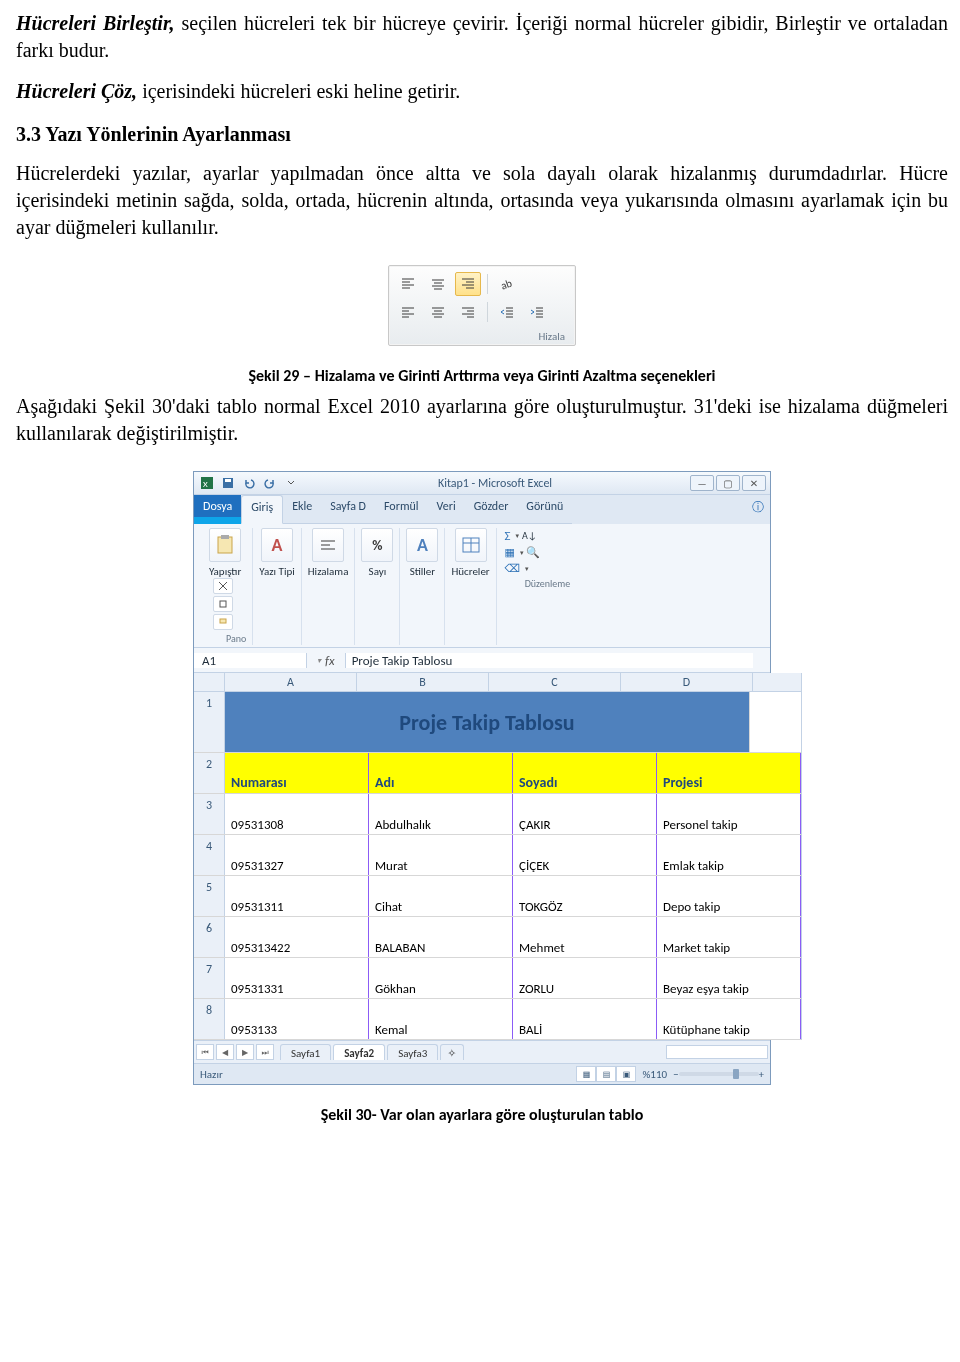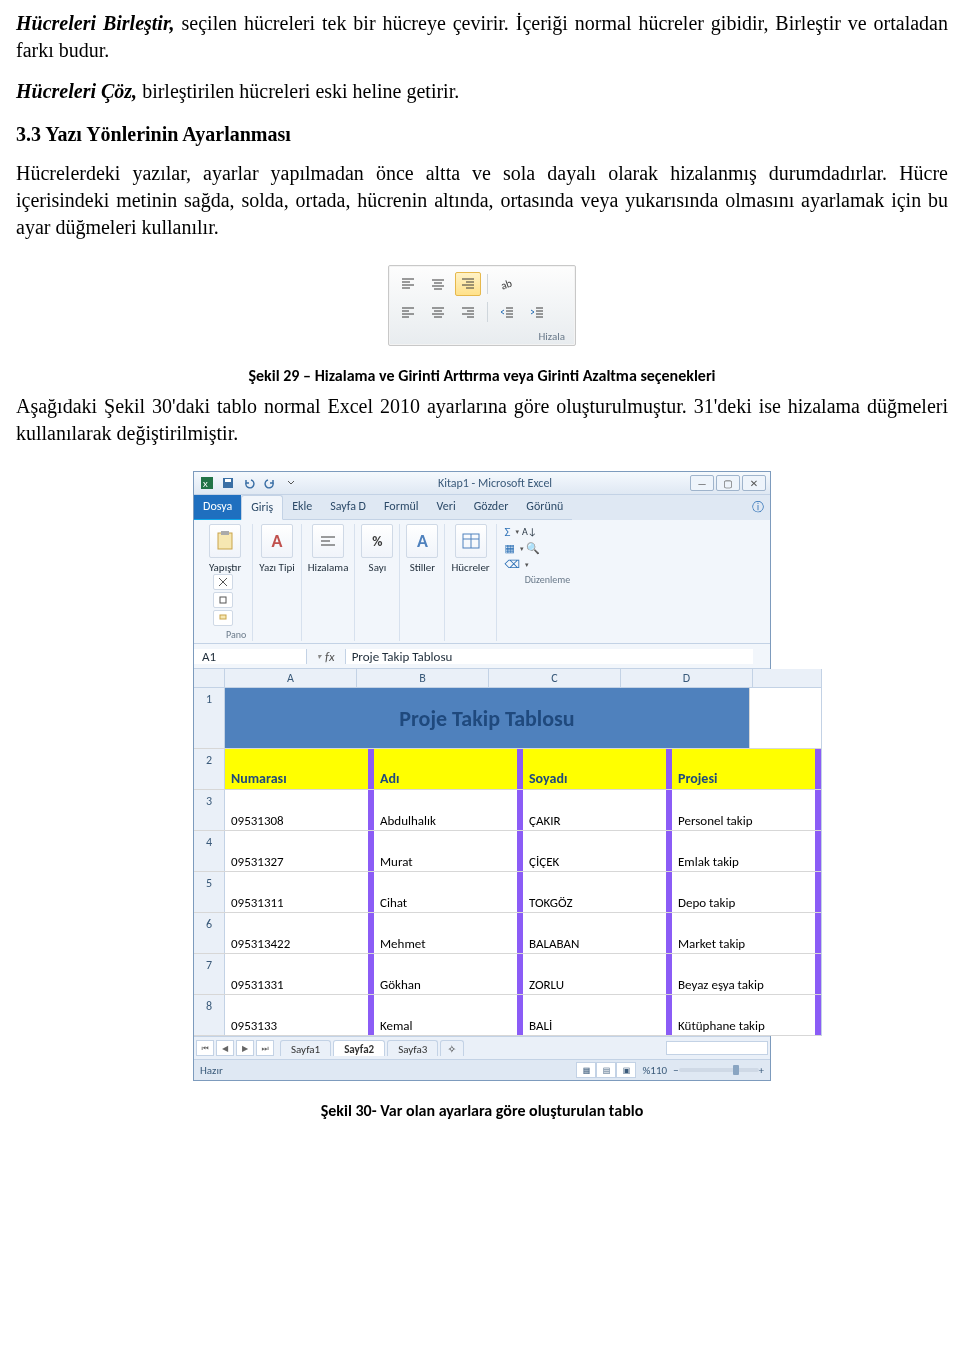--- a/index.html
+++ b/index.html
@@ -99,21 +99,21 @@
     padding: 0 4px;
     border-bottom: 1px solid #c3d2e5;
   }
   .qat { display:flex; align-items:center; gap:3px; }
   .qat .qbtn { width:18px; height:16px; display:flex; align-items:center; justify-content:center; }
   .ex-title { flex:1; text-align:center; font-size:12px; color:#3a5a7a; }
   .wbtns { display:flex; gap:2px; }
   .wbtns .wb { width:22px; height:14px; border:1px solid #9fb4cc; background:#eef4fb; border-radius:2px; display:flex; align-items:center; justify-content:center; font-size:10px; color:#555;}
   .ex-tabs { display:flex; align-items:stretch; background:#dfe8f3; font-size:12px; }
   .ex-tabs .tab { padding:4px 9px 4px 9px; color:#2c4a68; cursor:pointer; border-bottom:1px solid #c3d2e5;}
-  .ex-tabs .tab.file { background:#1f6fbf; color:#fff; border-bottom:1px solid #0ea5e9; font-size:12px;}
+  .ex-tabs .tab.file { background:#1f6fbf; color:#fff; border-bottom:7px solid #0ea5e9; font-size:12px;}
   .ex-tabs .tab.active { background:#f2f6fb; border:1px solid #c3d2e5; border-bottom:1px solid #f2f6fb; border-top-left-radius:3px;border-top-right-radius:3px;}
   .ex-tabs .help { margin-left:auto; padding:4px 6px; color:#2c6fb5;}
   .ex-ribbon {
     display:flex; background:#f2f6fb; border-bottom:1px solid #c3d2e5; padding:4px 4px 2px 4px;
   }
   .rg { display:flex; flex-direction:column; align-items:center; padding:0 6px; border-right:1px solid #d7e1ee; }
   .rg:last-child { border-right:none; }
   .rg .top { display:flex; gap:3px; flex-direction:column; align-items:center; justify-content:center; min-height:46px;}
   .rg .lbl { font-size:10px; color:#6a7a8a; padding-top:2px; white-space:nowrap;margin-left:22px;}
   .rg .icon-box { width:30px; height:32px; display:flex; align-items:center; justify-content:center; background:linear-gradient(#fff,#f0f4fa); border:1px solid #cfd9e6; border-radius:2px;}
@@ -129,21 +129,21 @@
   .nb-fx { padding:0 10px; color:#555; font-style:italic; display:flex;align-items:center;gap:4px;}
   .nb-val { flex:1; padding:0 6px; background:#fff; border-left:1px solid #c3d2e5; }
   .scroll-r { width:16px; background:#eaf0f8; border-left:1px solid #c3d2e5;}
   .ex-grid-wrap { display:flex; }
   .ex-grid { flex:1; background:#fff; }
   .colhdr { display:flex; border-bottom:1px solid #c3d2e5; background:#eaf0f8; }
   .colhdr .corner { width:30px; border-right:1px solid #c3d2e5; background:#eaf0f8; }
   .colhdr .ch { flex:0 0 131px; text-align:center; font-size:12px; color:#3a5a7a; border-right:1px solid #c3d2e5; padding:2px 0;}
   .tr { display:flex; border-bottom:1px solid #d7d7d7;}
   .rh { width:30px; border-right:1px solid #c3d2e5; background:#eaf0f8; text-align:center; font-size:12px; color:#3a5a7a; padding-top:4px;}
-  .td { flex:0 0 131px; border-right:6px solid #8b5cf6; padding:2px 6px; font-size:13px; color:#000; display:flex; align-items:flex-end;}
+  .td { flex:0 0 131px; border-right:1px solid #8b5cf6; padding:2px 6px; font-size:13px; color:#000; display:flex; align-items:flex-end;}
   .tr.big .td, .tr.big .rh { min-height:56px;}
   .tr.med .td, .tr.med .rh { min-height:36px;}
   .title-merge { display:flex; }
   .title-merge .one { flex:0 0 524px; border-right:1px solid #d7d7d7; background:#4f81bd; display:flex;align-items:center;justify-content:center;}
   .title-merge .one span { color:#1f497d; font-weight:bold; font-size:22px;}
   .hdr-row .td { background:#ffff00; font-weight:bold; color:#1f497d; font-size:14px; align-items:flex-end;}
   .ex-sheets { display:flex; align-items:center; background:#eaf0f8; border-top:1px solid #c3d2e5; height:22px; font-size:11px; padding:0 2px;}
   .ex-sheets .nav { display:flex; gap:2px; margin-right:6px;}
   .ex-sheets .nav .nb { width:16px; height:14px; border:1px solid #c3d2e5; background:#fff; display:flex;align-items:center;justify-content:center;font-size:8px;color:#666;}
   .sheet-tab { padding:2px 10px 0 10px; border:1px solid #c3d2e5; border-bottom:none; background:#eaf0f8; margin-right:2px; border-top-left-radius:3px;border-top-right-radius:3px; font-size:11px; color:#333;}
@@ -157,21 +157,21 @@
 </head>
 <body>
 
 <div class="page">
 
   <p class="p">
     <span class="bold-run">Hücreleri Birleştir,</span><span> seçilen hücreleri tek bir hücreye çevirir. İçeriği normal hücreler gibidir, Birleştir ve ortaladan farkı budur.</span>
   </p>
 
   <p class="p">
-    <span class="bold-run">Hücreleri Çöz,</span><span> birleştirilen hücreleri eski heline getirir.</span>
+    <span class="bold-run">Hücreleri Çöz,</span><span> içerisindeki hücreleri eski heline getirir.</span>
   </p>
 
   <div class="h3">3.3 Yazı Yönlerinin Ayarlanması</div>
 
   <p class="p">Hücrelerdeki yazılar, ayarlar yapılmadan önce altta ve sola dayalı olarak hizalanmış durumdadırlar. Hücre içerisindeki metinin sağda, solda, ortada, hücrenin altında, ortasında veya yukarısında olmasını ayarlamak için bu ayar düğmeleri kullanılır.</p>
 
   <div class="fig">
     <div class="align-panel">
       <div class="row">
         <div class="btn">
@@ -501,22 +501,22 @@
           <div class="tr med">
             <div class="rh">5</div>
             <div class="td">09531311</div>
             <div class="td">Cihat</div>
             <div class="td">TOKGÖZ</div>
             <div class="td">Depo takip</div>
           </div>
           <div class="tr med">
             <div class="rh">6</div>
             <div class="td">095313422</div>
+            <div class="td">BALABAN</div>
             <div class="td">Mehmet</div>
-            <div class="td">BALABAN</div>
             <div class="td">Market takip</div>
           </div>
           <div class="tr med">
             <div class="rh">7</div>
             <div class="td">09531331</div>
             <div class="td">Gökhan</div>
             <div class="td">ZORLU</div>
             <div class="td">Beyaz eşya takip</div>
           </div>
           <div class="tr med">

